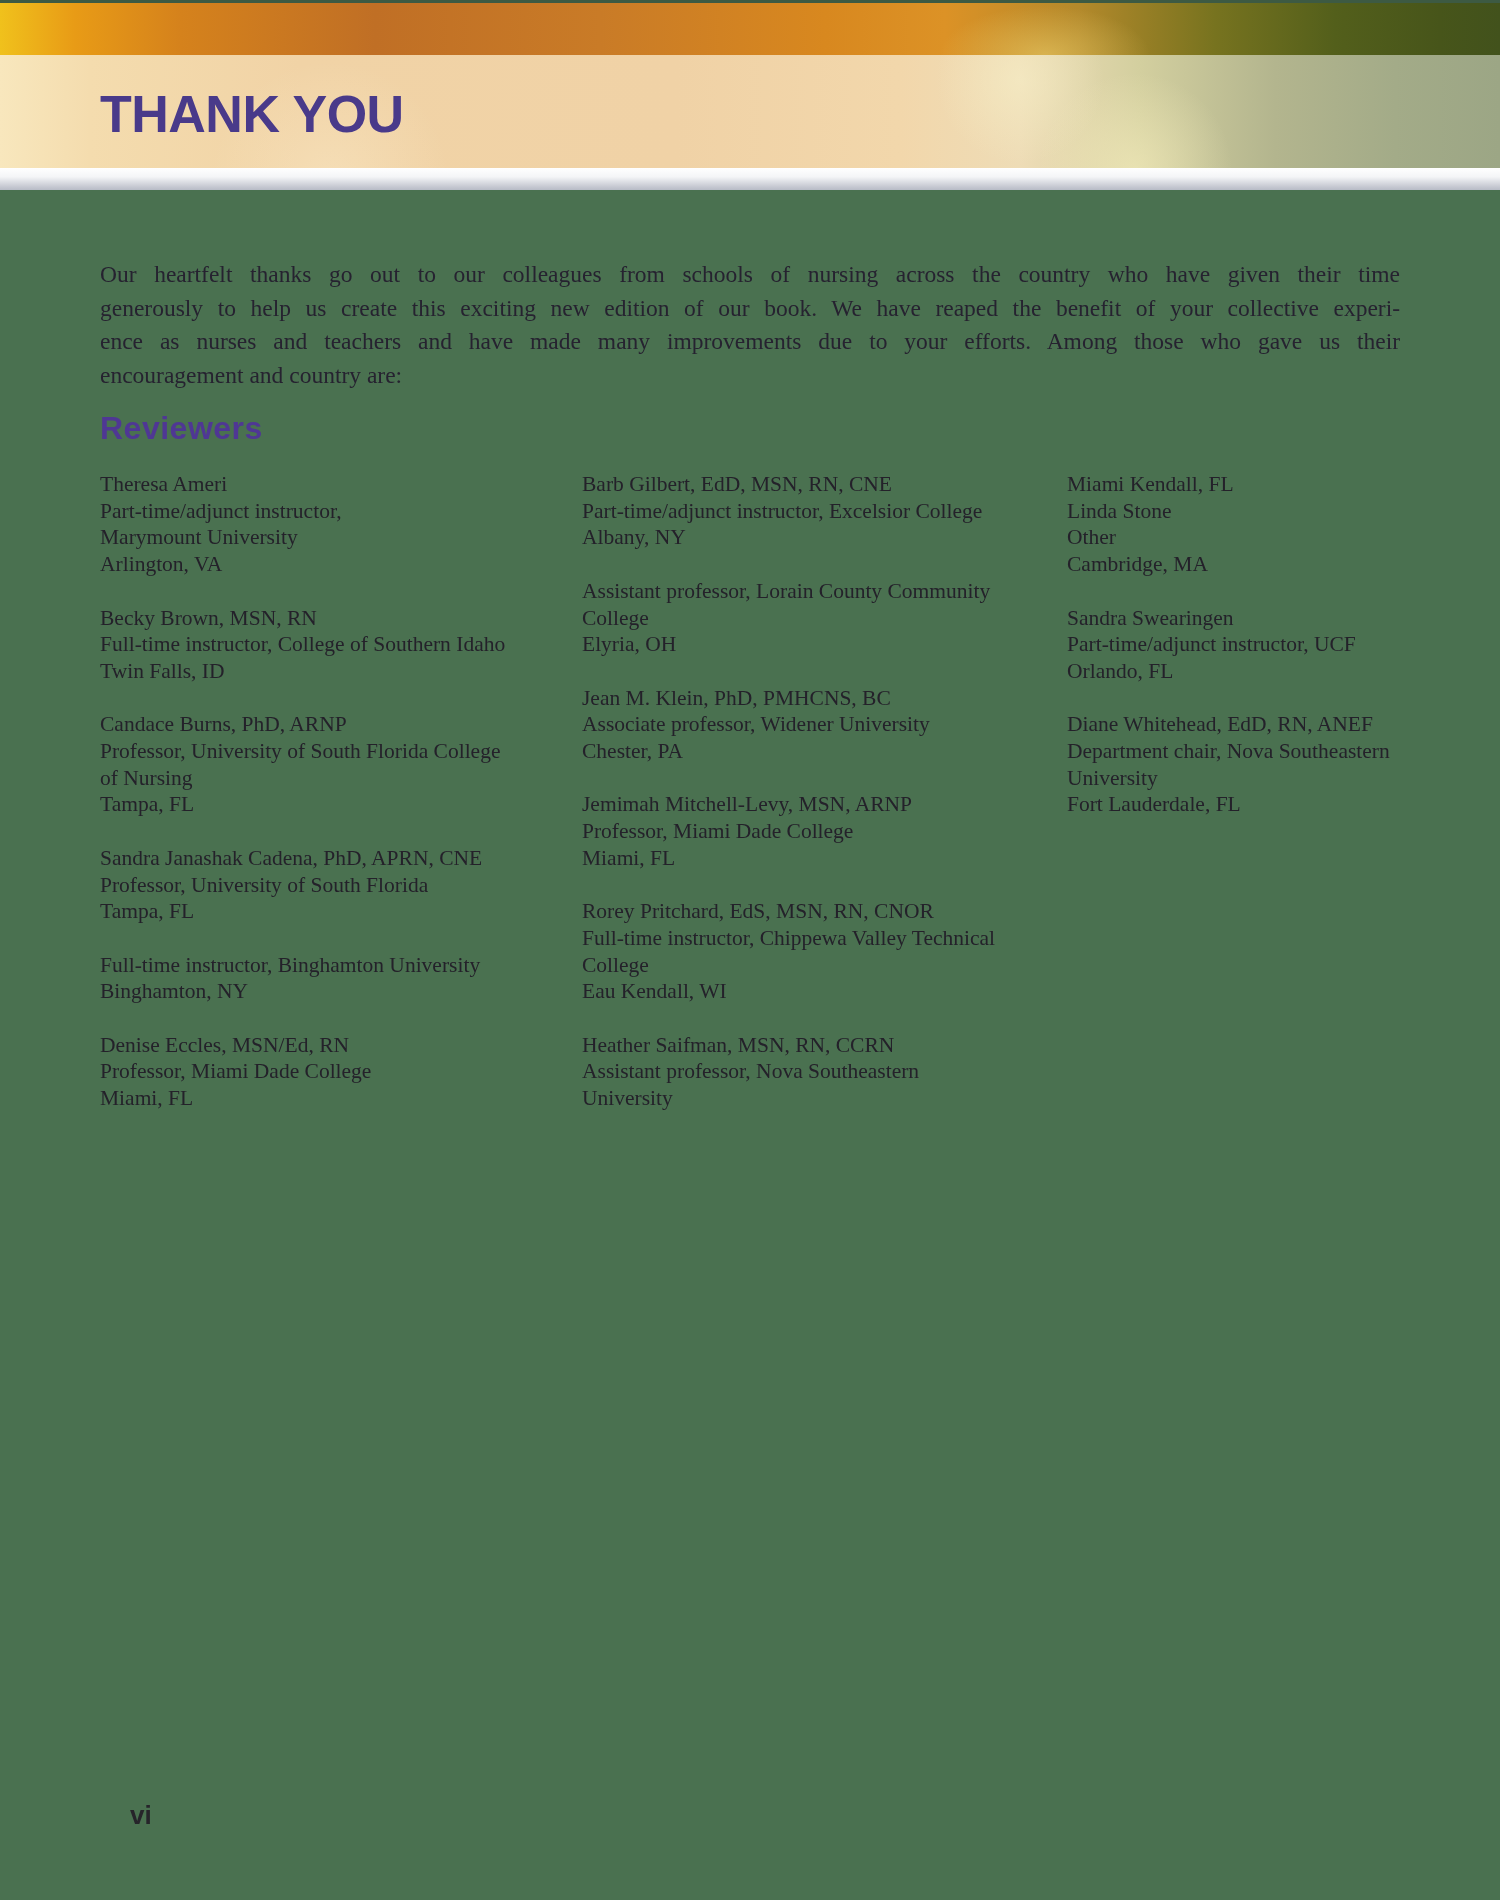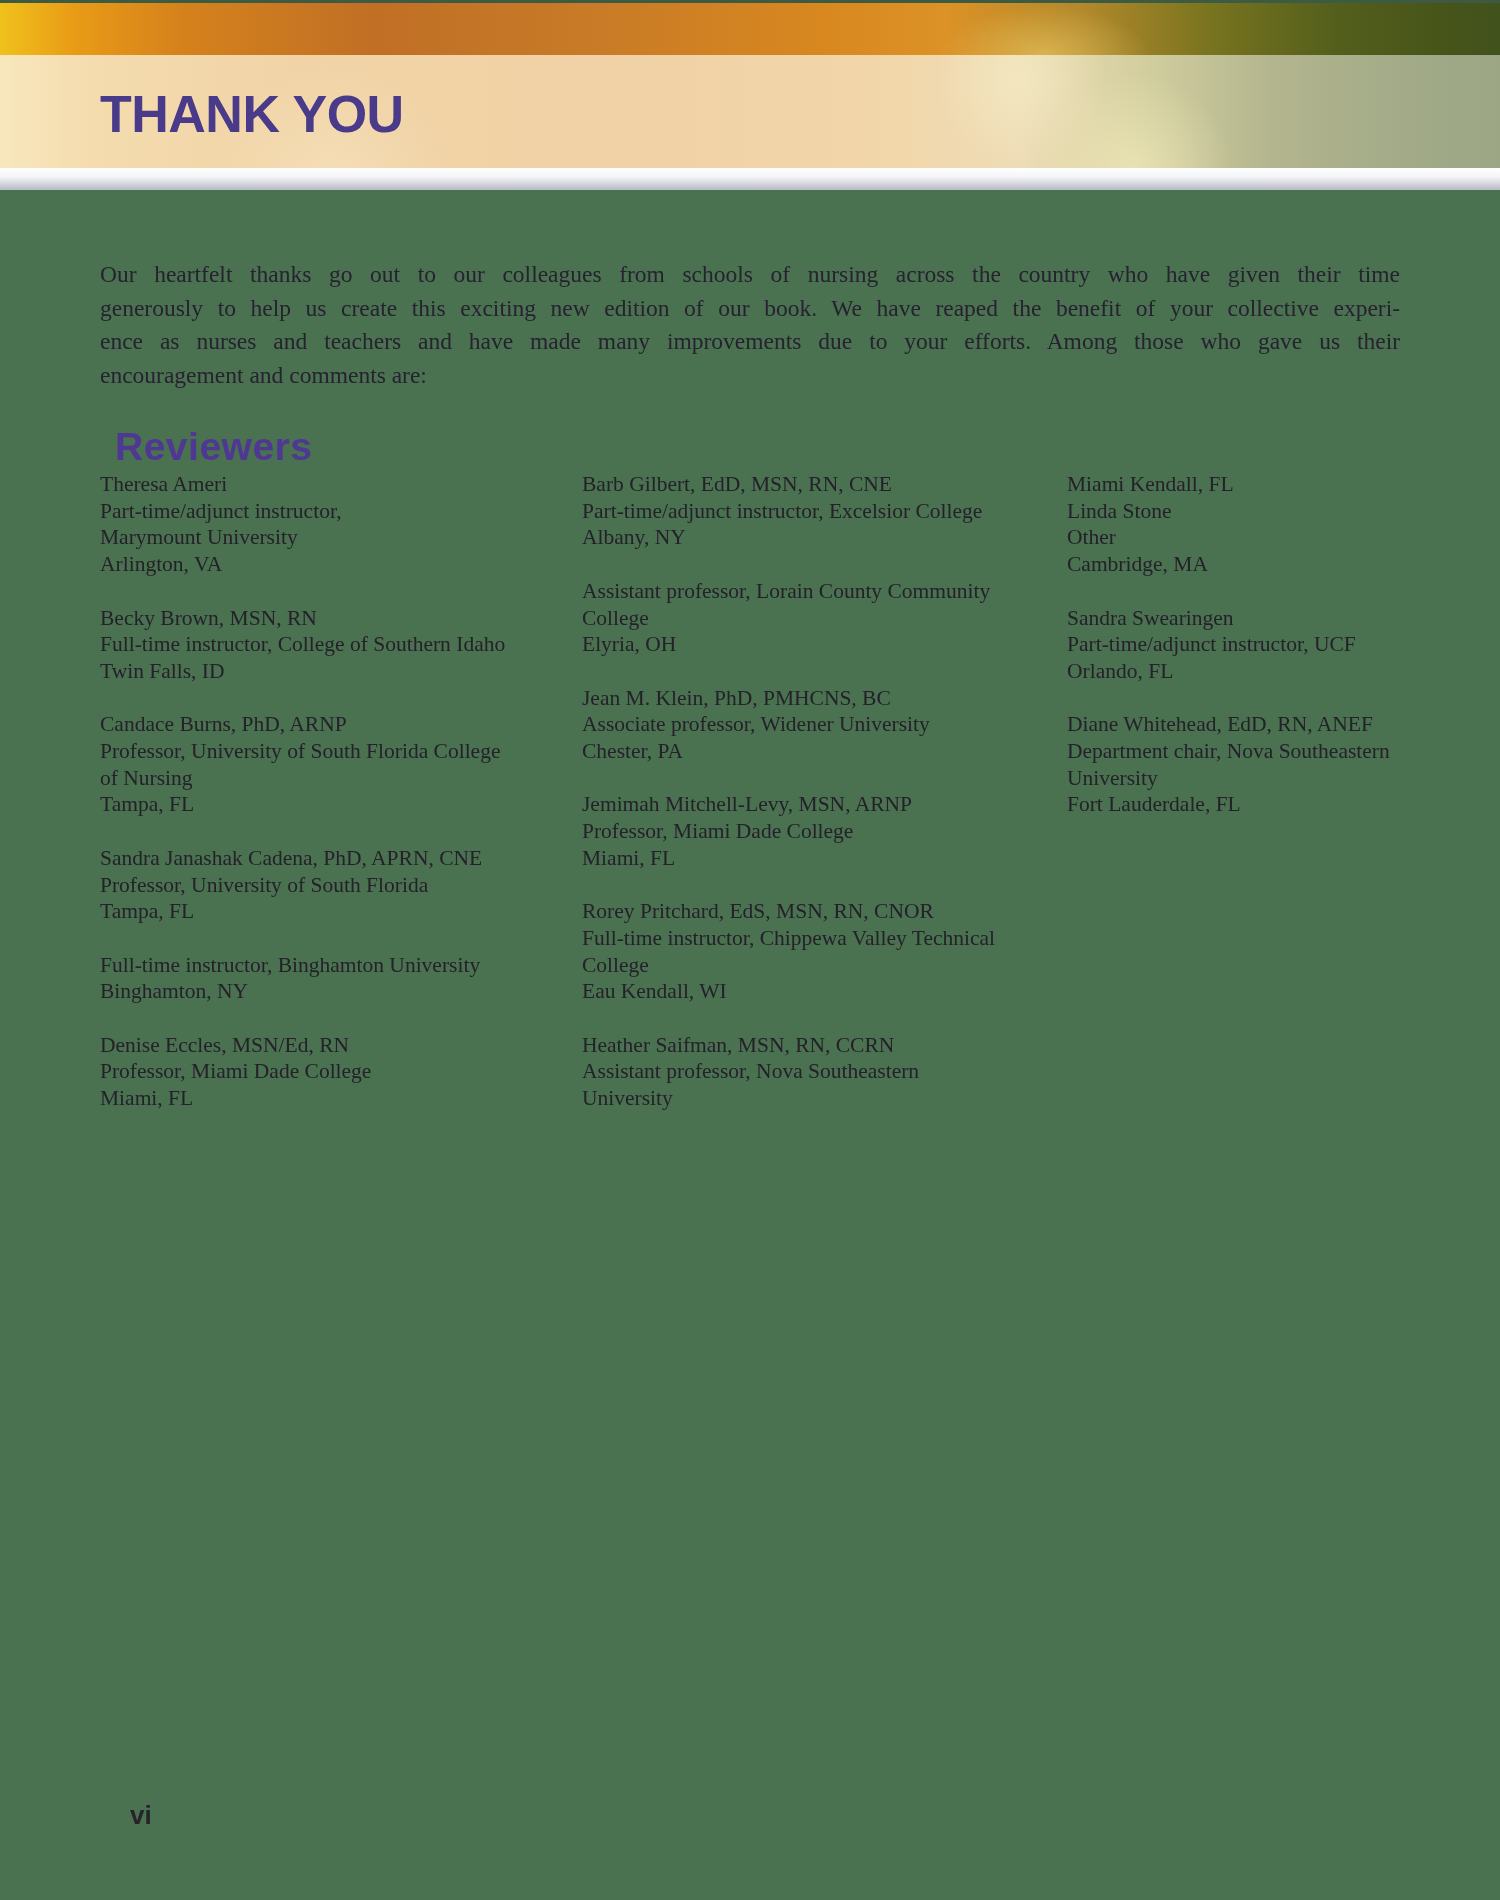--- a/index.html
+++ b/index.html
@@ -44,23 +44,23 @@
     letter-spacing:-0.5px; color:#493a8a;
   }
   
   .intro {
     position:absolute; top:258px; left:100px; width:1300px;
     font-size:23.5px; line-height:33.5px; color:#262230;
   }
   .intro .jline { text-align:justify; text-align-last:justify; white-space:nowrap; }
   
   .reviewers-heading {
-    position:absolute; top:412px; left:100px; margin:15px;
+    position:absolute; top:412px; left:100px; margin:0;
     font-family:"Liberation Sans","DejaVu Sans",sans-serif;
-    font-weight:bold; font-size:39px; line-height:1;
+    font-weight:bold; font-size:32px; line-height:1;
     color:#4f3794; letter-spacing:0.5px;
   }
   .columns {
     position:absolute; top:471px; left:100px; width:1300px;
     display:flex; gap:37px;
   }
   .col { flex:0 0 auto; }
   .col-1 { width:445px; }
   .col-2 { width:448px; }
   .col-3 { width:407px; }
@@ -85,21 +85,21 @@
   <div class="banner"></div>
   <div class="title-band"></div>
   <div class="edge-fade"></div>
 
   <h1 class="page-title">THANK YOU</h1>
 
   <div class="intro">
     <div class="jline">Our heartfelt thanks go out to our colleagues from schools of nursing across the country who have given their time</div>
     <div class="jline">generously to help us create this exciting new edition of our book. We have reaped the benefit of your collective experi-</div>
     <div class="jline">ence as nurses and teachers and have made many improvements due to your efforts. Among those who gave us their</div>
-    <div>encouragement and comments are:</div>
+    <div>encouragement and country are:</div>
   </div>
 
   <h2 class="reviewers-heading">Reviewers</h2>
 
   <div class="columns">
     <div class="col col-1">
         <div class="entry">
           <div class="rline">Theresa Ameri</div>
           <div class="rline">Part-time/adjunct instructor,</div>
           <div class="rline">Marymount University</div>

